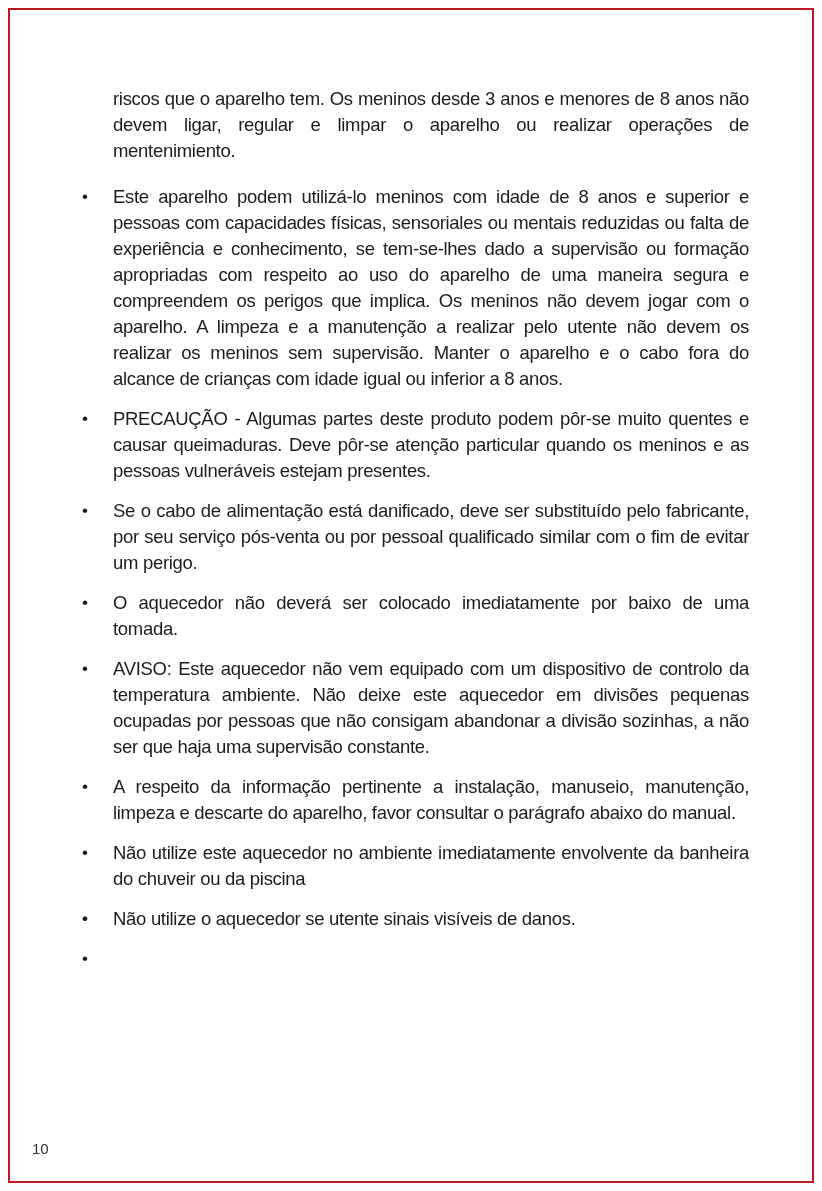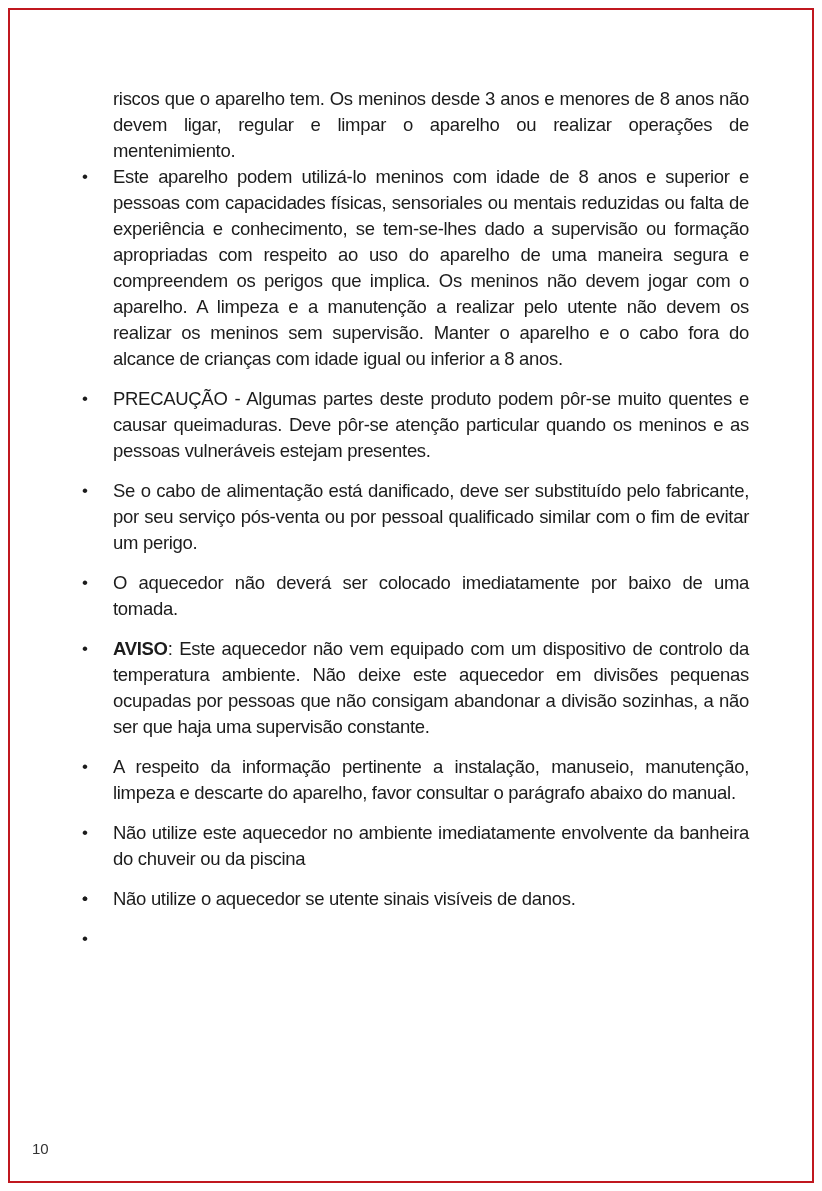--- a/index.html
+++ b/index.html
@@ -28,40 +28,40 @@
     position: absolute;
     top: 86px;
     left: 113px;
     width: 636px;
     font-size: 18.5px;
     line-height: 26px;
     letter-spacing: -0.3px;
     text-align: justify;
   }
   .intro {
-    margin: 0 0 0 0;
+    margin: 0 0 20px 0;
   }
   .bullet-list {
     margin: 0;
     padding: 0;
     list-style: none;
   }
   .bullet-item {
     position: relative;
     margin: 0 0 14px 0;
   }
   .bullet-marker {
     position: absolute;
     left: -31px;
     top: 0;
     font-size: 17px;
     color: #1c1c1c;
   }
   .bold-lead {
-    font-weight: bold;
+    font-weight: normal;
   }
   .page-number {
     position: absolute;
     left: 32px;
     bottom: 34px;
     font-size: 15px;
     color: #333333;
     letter-spacing: 0;
   }
 </style>

